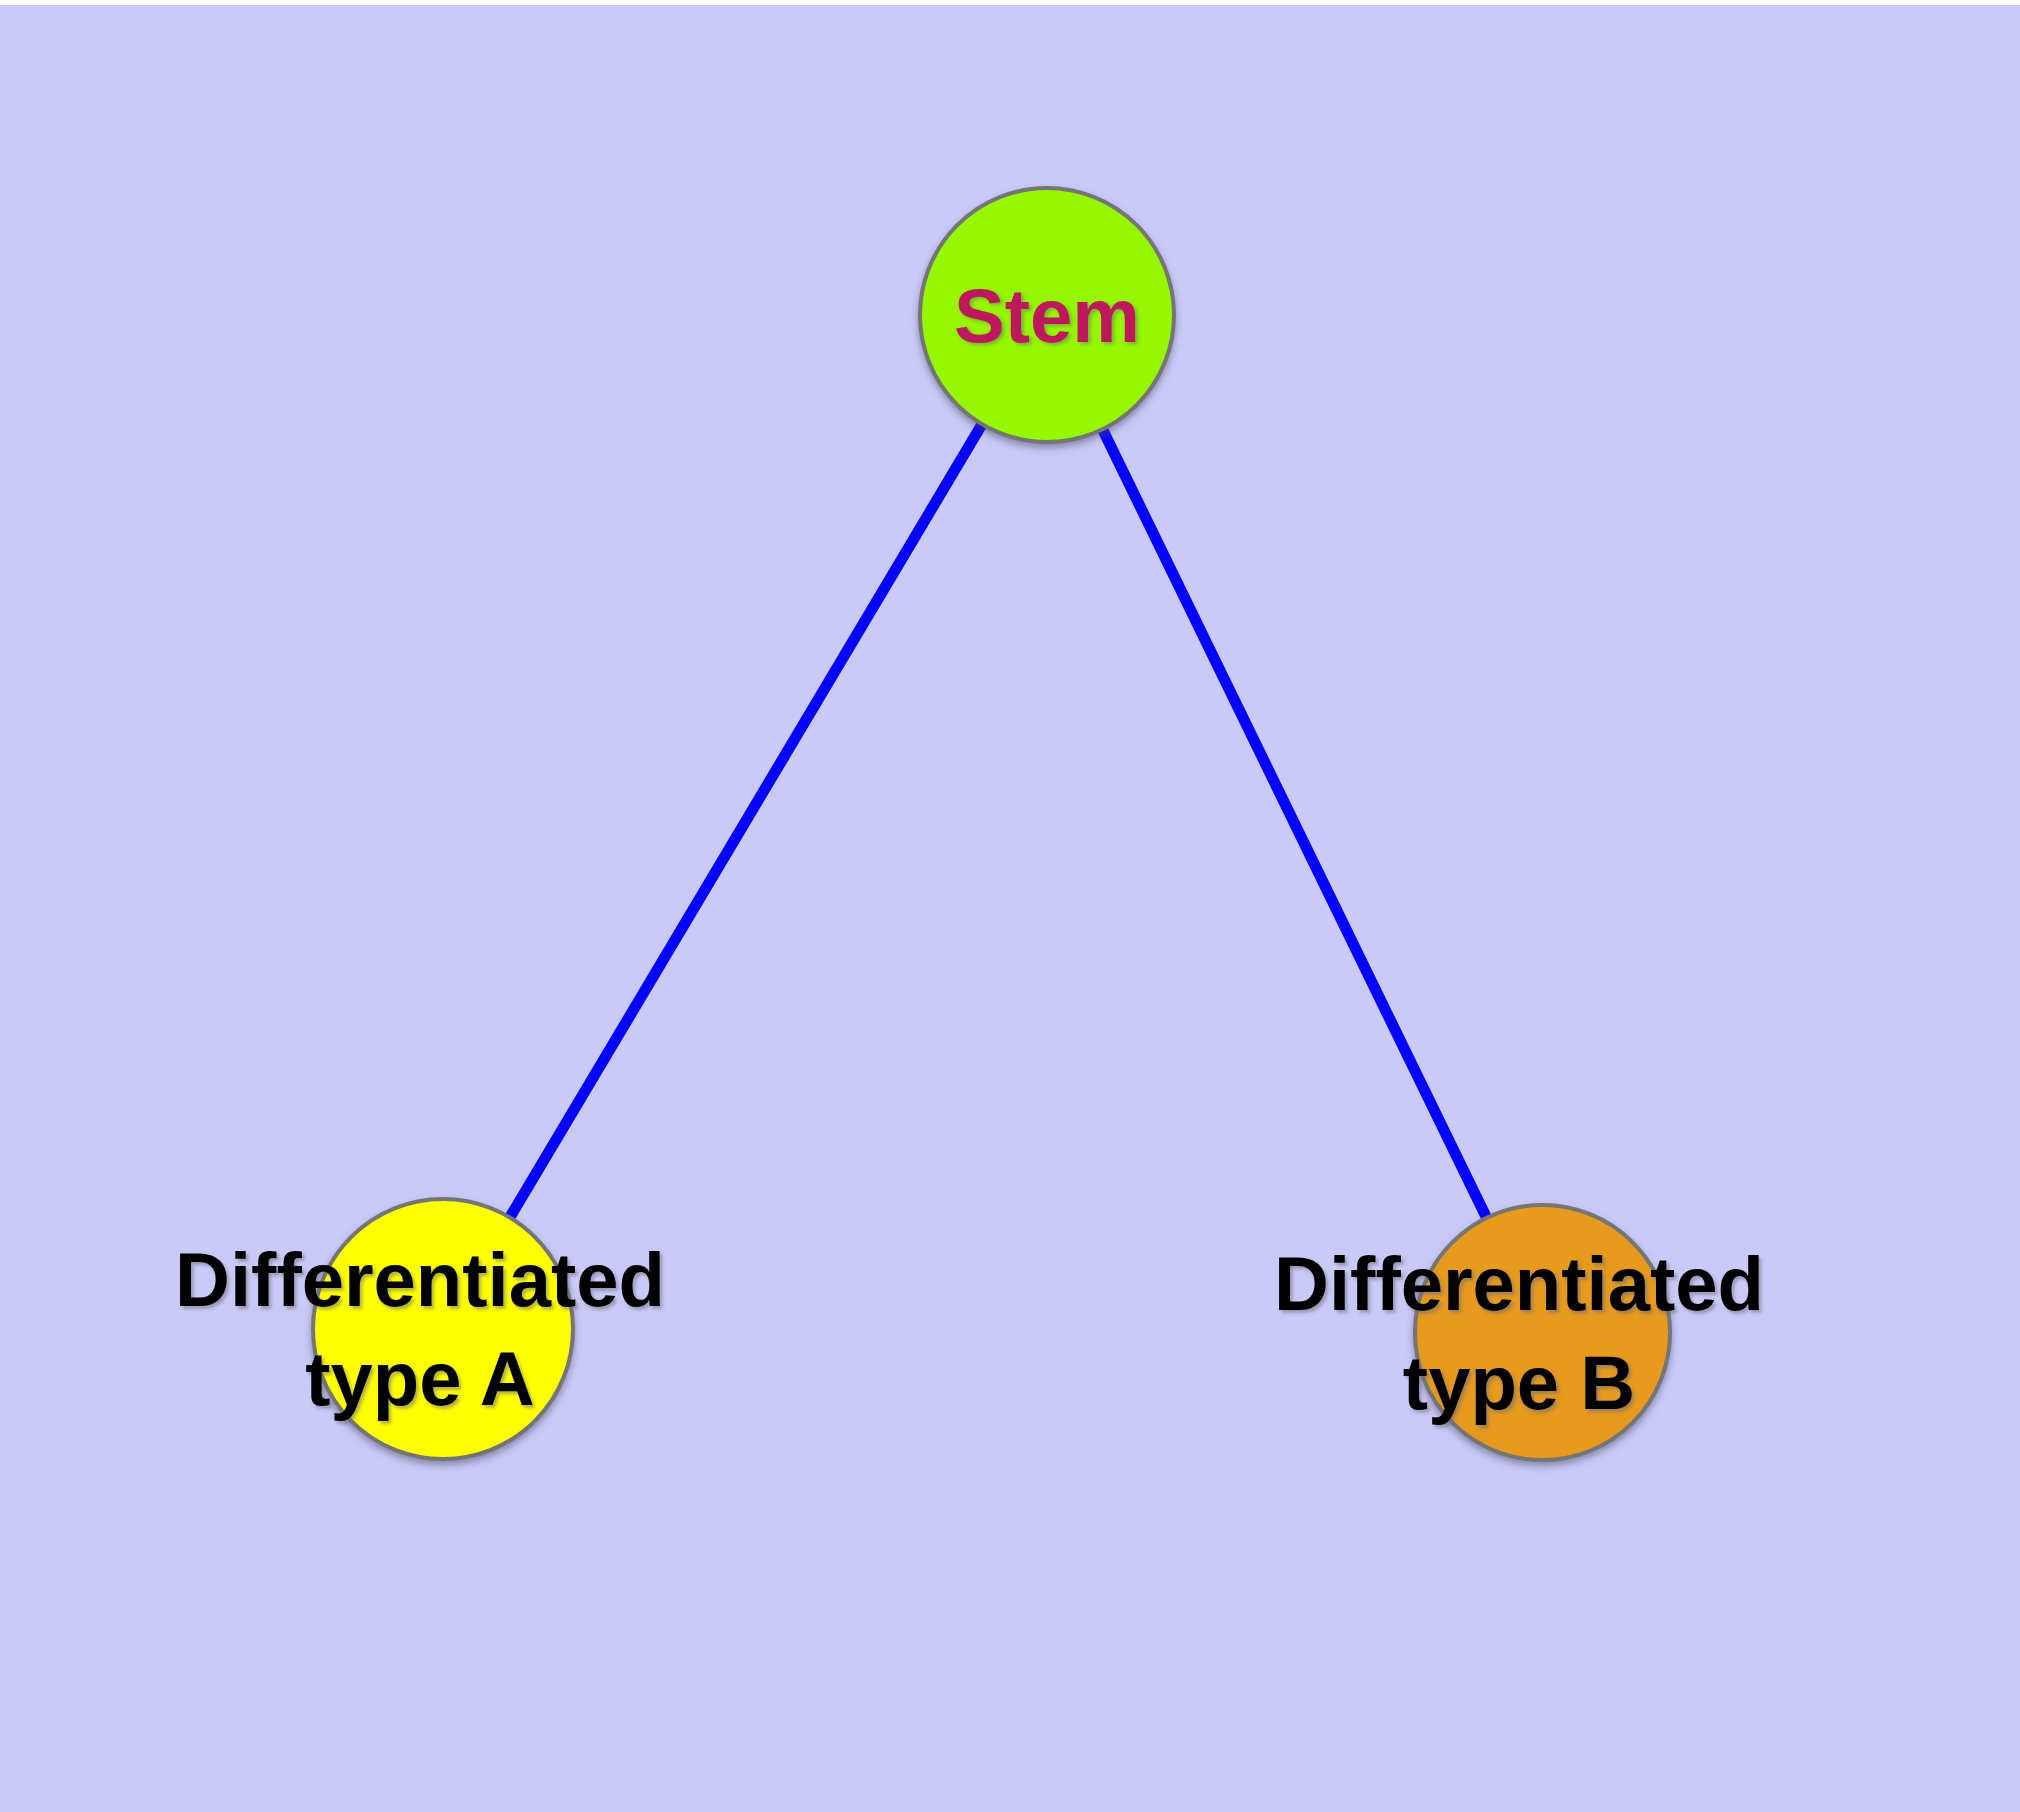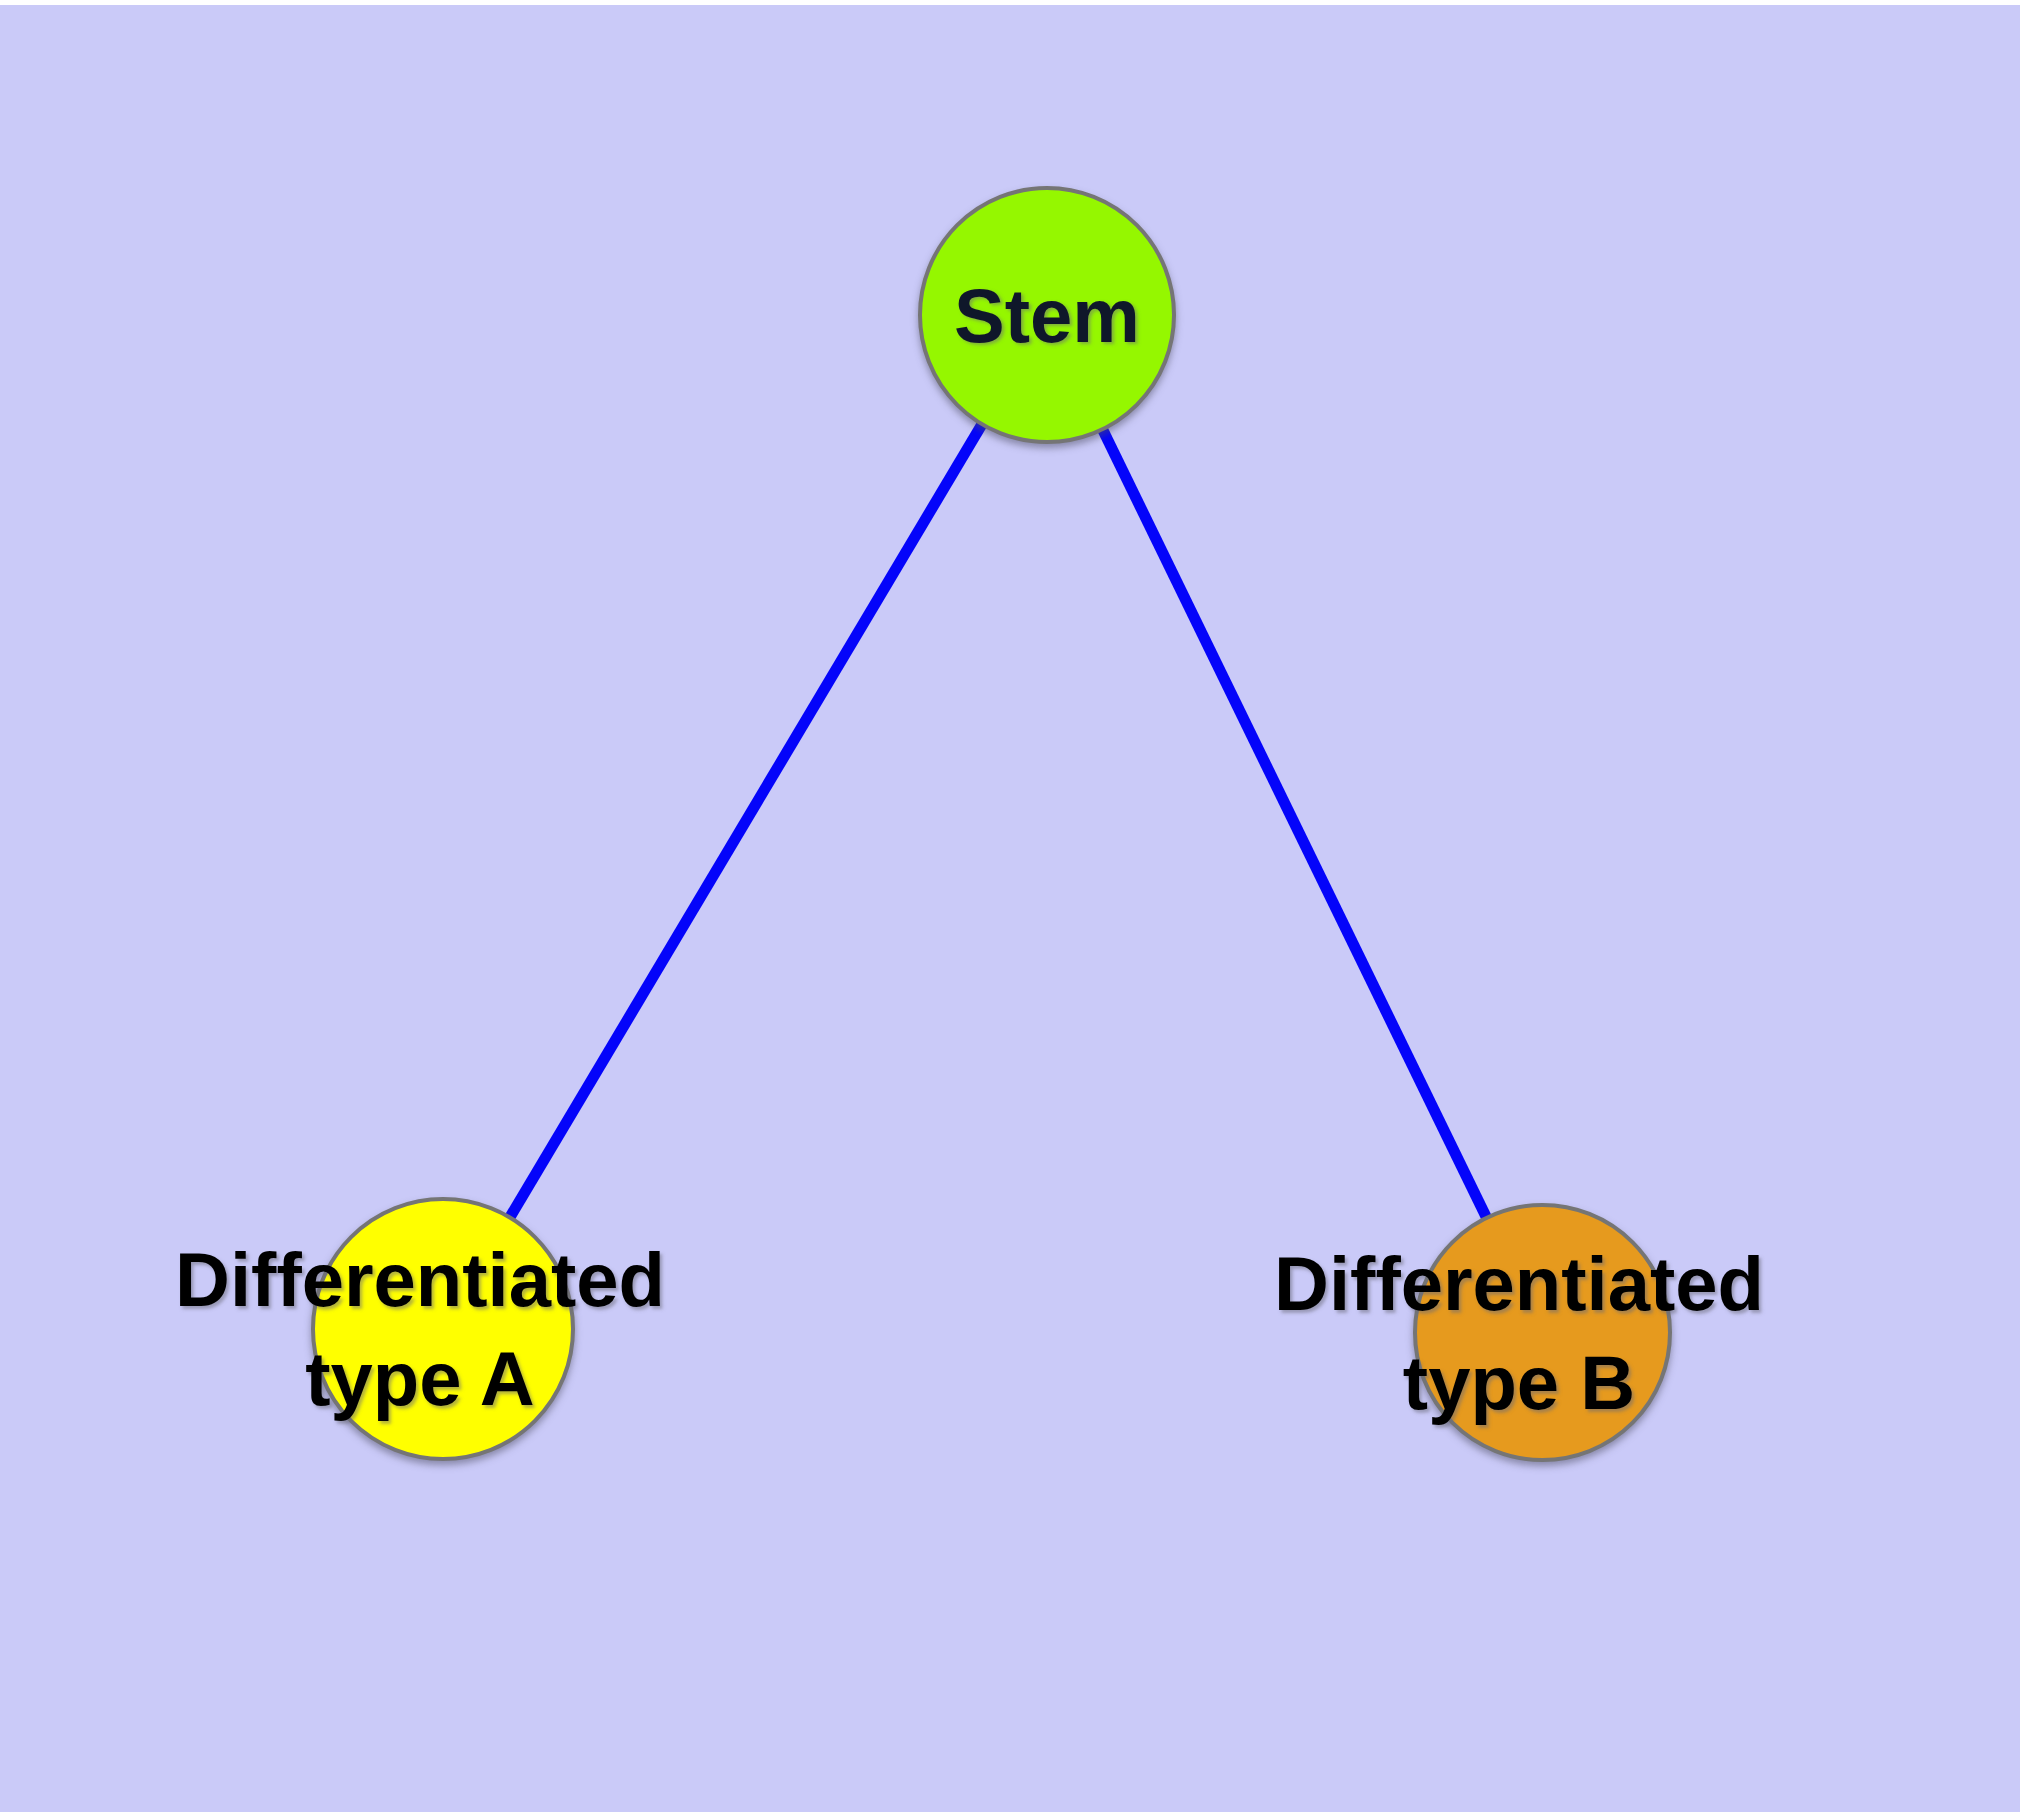--- a/index.html
+++ b/index.html
@@ -50,21 +50,21 @@
 
     <svg class="edges" viewBox="0 0 2384 2138">
       <line stroke-linecap="butt" x1="1235" y1="366" x2="523" y2="1562" stroke="#0404fa" stroke-width="13"></line>
       <line stroke-linecap="butt" x1="1235" y1="366" x2="1820" y2="1567" stroke="#0404fa" stroke-width="13"></line>
     </svg>
 
     <div class="node-circle" style="left: 918px; top: 181px; height: 258px; width: 258px; background: rgb(149, 247, 0); border-color: rgb(117, 117, 117);"></div>
     <div class="node-circle" style="left: 311px; top: 1192px; height: 264px; width: 264px; background: rgb(255, 255, 0); border-color: rgb(117, 117, 117);"></div>
     <div class="node-circle" style="left: 1413px; top: 1198px; height: 259px; width: 259px; background: rgb(230, 154, 30); border-color: rgb(117, 117, 117);"></div>
 
-    <div class="node-label" style="left: 1047px; top: 310px; color: #0f172a;">Stem</div>
+    <div class="node-label" style="left: 1047px; top: 310px; color: #be185d;">Stem</div>
     <div class="node-label" style="left: 420px; top: 1324px; color: rgb(0, 0, 0);">Differentiated
 type A</div>
     <div class="node-label" style="left: 1519px; top: 1328px; color: rgb(0, 0, 0);">Differentiated
 type B</div>
 
   </div>
 </div>
 
 
 </body></html>

